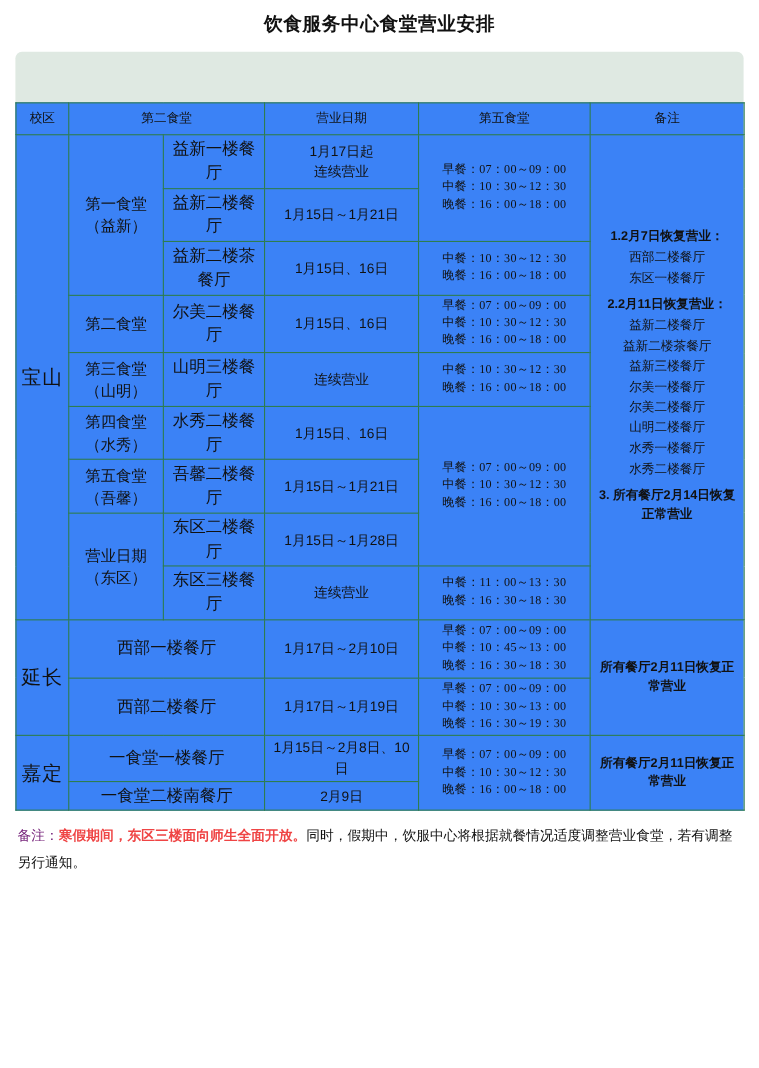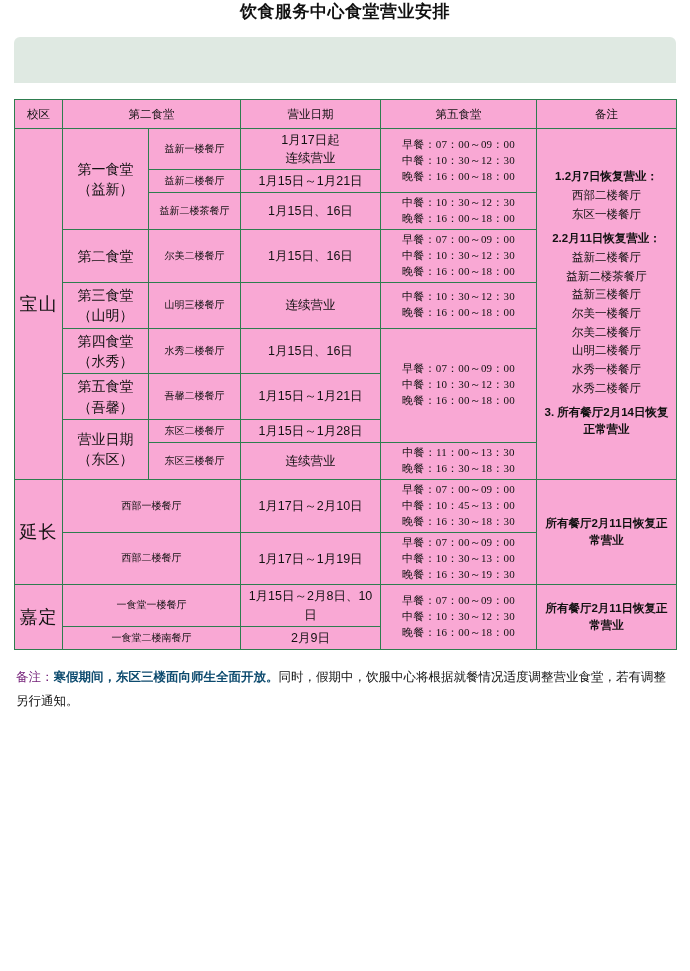--- a/index.html
+++ b/index.html
@@ -13,32 +13,32 @@
     font-family: "Liberation Sans", sans-serif;
     color: #1a1a1a;
     position: relative;
     overflow: hidden;
   }
   .page-title {
     text-align: center;
     font-size: 17px;
     font-weight: bold;
     color: #111;
-    padding-top: 0;
+    padding-top: 10px;
     letter-spacing: 0.5px;
   }
   .green-band {
     margin: 14px 14px 0 14px;
     height: 46px;
     background: #dfe9e2;
     border-radius: 6px 6px 0 0;
   }
   .table-wrap {
-    margin: 16px 14px;
-    background: #f9a8d4;
+    margin: 0 14px;
+    background: #3b82f6;
   }
   table.sched {
     border-collapse: collapse;
     width: 662px;
     table-layout: fixed;
     font-size: 11.5px;
   }
   table.sched td, table.sched th {
     border: 1px solid #2e7d4f;
     padding: 2px 3px;
@@ -56,21 +56,21 @@
   .campus {
     font-weight: bold;
     font-size: 18px;
     letter-spacing: 1px;
   }
   .hall {
     font-size: 14px;
     line-height: 1.5;
   }
   .rest {
-    font-size: 10px;
+    font-size: 15px;
   }
   .date {
     color: #d6001c;
     font-weight: bold;
     font-size: 12.5px;
     line-height: 1.45;
   }
   .times {
     text-align: left;
     padding-left: 14px;
@@ -98,21 +98,21 @@
   .footer {
     margin: 12px 16px 0 16px;
     font-size: 12.5px;
     line-height: 1.9;
     color: #111;
   }
   .footer .lbl {
     color: #701a75;
   }
   .footer .em {
-    color: #0c4a6e;
+    color: #ef4444;
     font-weight: bold;
   }
   .footer .blk {
     color: #111;
   }
   .col-campus { width: 48px; }
   .col-hall   { width: 86px; }
   .col-rest   { width: 92px; }
   .col-date   { width: 140px; }
   .col-time   { width: 156px; }

